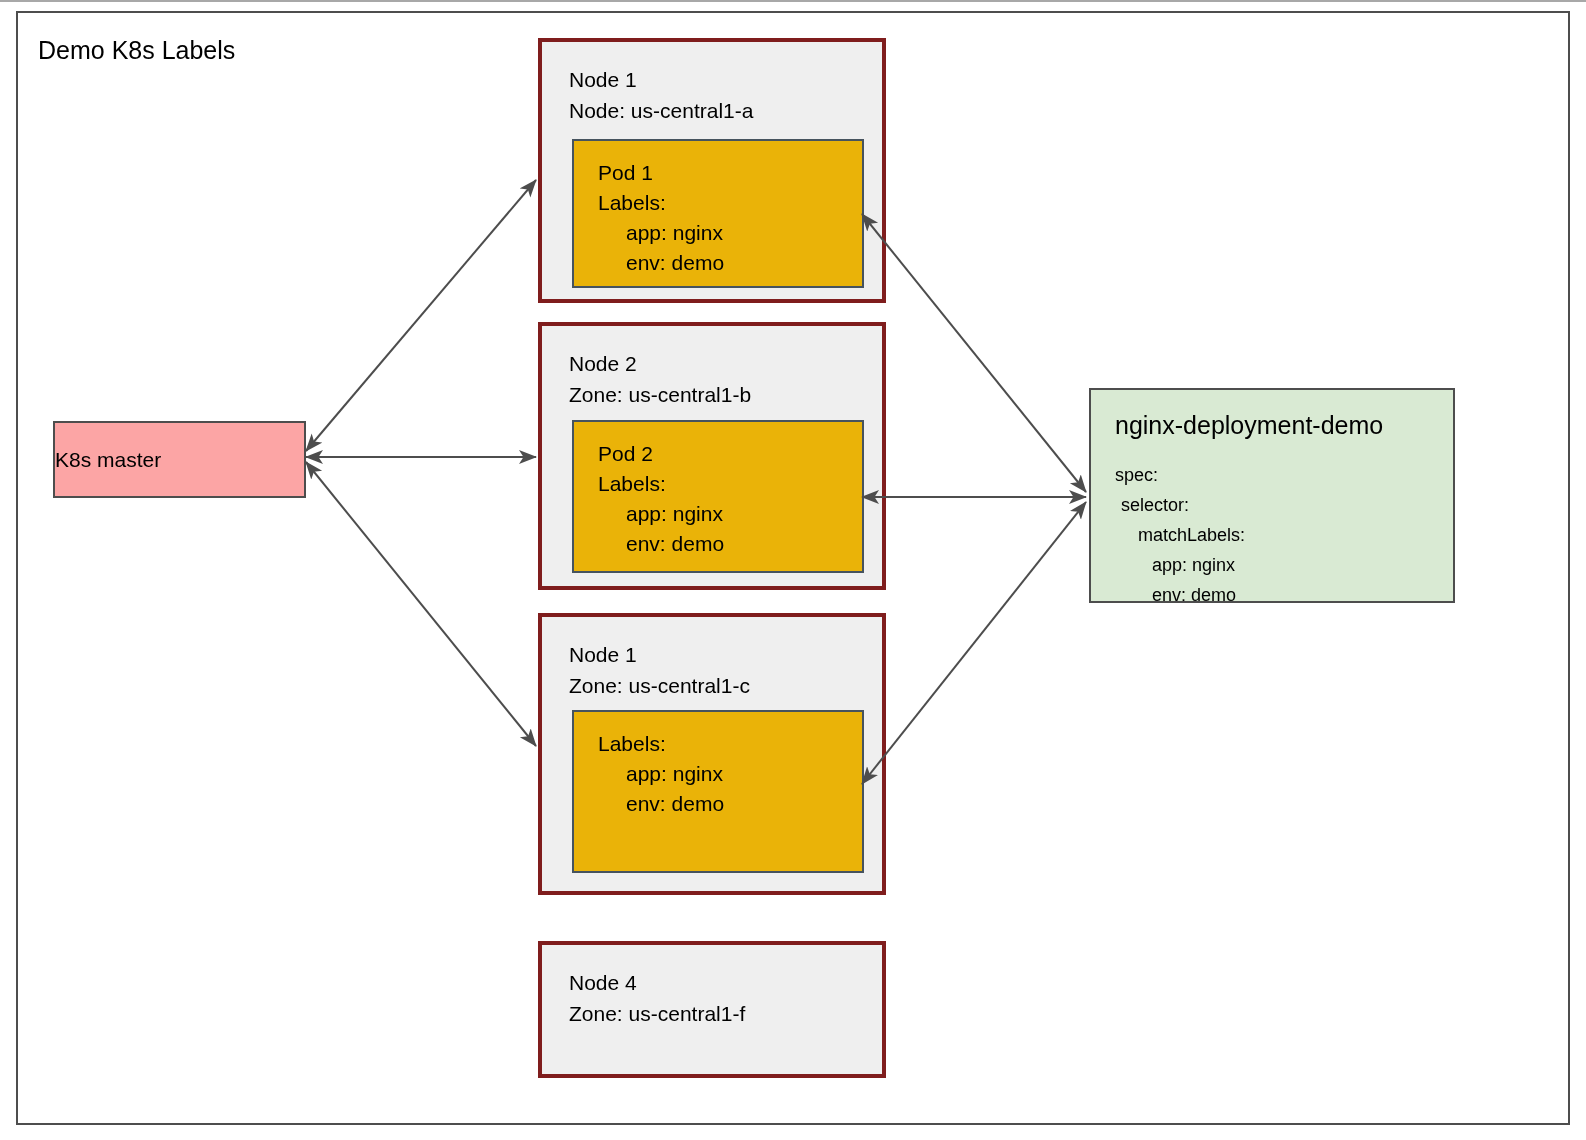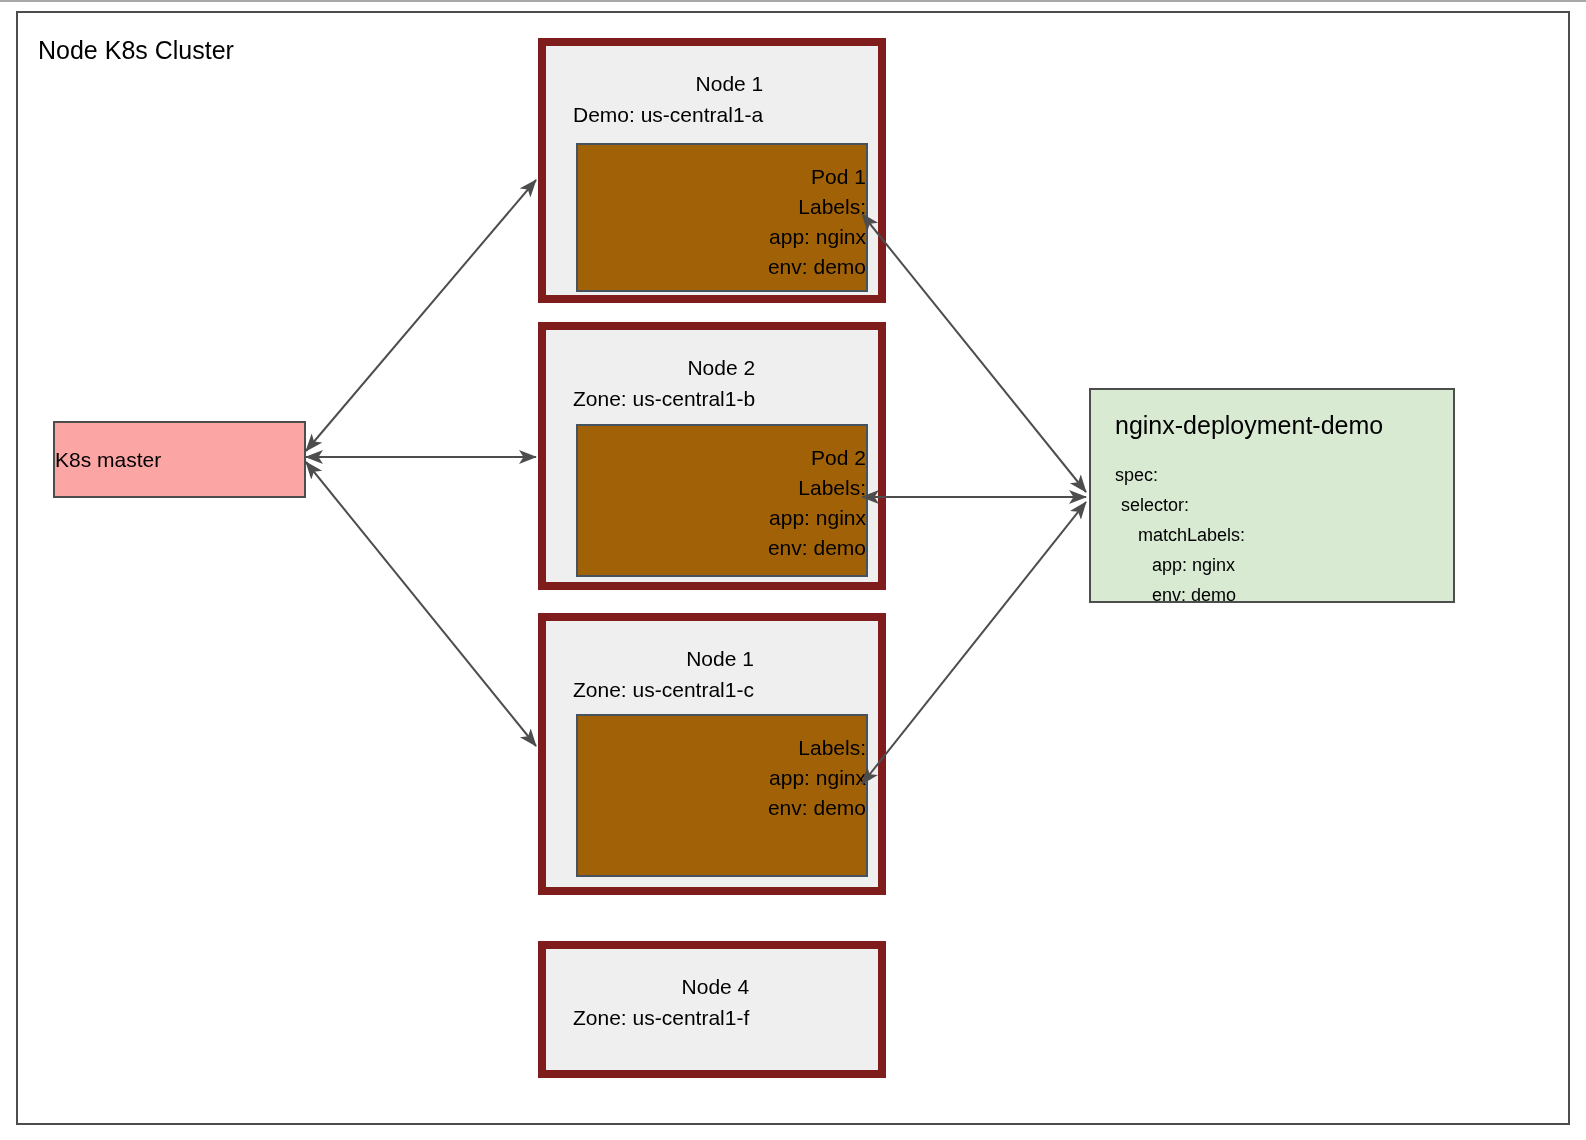--- a/index.html
+++ b/index.html
@@ -48,41 +48,40 @@
     align-items: center;
     justify-content: flex-start;
     font-size: 21px;
   }
 
   .node {
     position: absolute;
     left: 538px;
     width: 348px;
     background: #efefef;
-    border: 8px solid #7f1d1d;
-    text-align: right;
+    border: 4px solid #7f1d1d;
   }
   .node-1 { top: 38px;  height: 265px; }
   .node-2 { top: 322px; height: 268px; }
   .node-3 { top: 613px; height: 282px; }
   .node-4 { top: 941px; height: 137px; }
 
   .node-text {
     position: absolute;
     left: 27px; top: 22px;
     font-size: 21px;
     line-height: 31px;
     white-space: nowrap;
   }
 
   .pod {
     position: absolute;
     left: 30px;
     width: 292px;
-    background: #a16207;
+    background: #eab308;
     border: 2px solid #46535e;
     padding: 17px 0 0 24px;
     font-size: 21px;
     line-height: 30px;
     white-space: nowrap;
   }
   .pod-1 { top: 97px; height: 149px; }
   .pod-2 { top: 94px; height: 153px; }
   .pod-3 { top: 93px; height: 163px; }
 
@@ -124,30 +123,30 @@
 </style>
 </head>
 <body>
 
 <div class="stage">
 
   <div class="top-strip"></div>
 
   <div class="cluster"></div>
 
-  <div class="cluster-title">Node K8s Cluster</div>
+  <div class="cluster-title">Demo K8s Labels</div>
 
   <div class="master">
     <span>K8s master</span>
   </div>
 
   <div class="node node-1">
     <div class="node-text">
       <div>Node 1</div>
-      <div>Demo: us-central1-a</div>
+      <div>Node: us-central1-a</div>
     </div>
     <div class="pod pod-1">
       <div>Pod 1</div>
       <div>Labels:</div>
       <div class="indent">app: nginx</div>
       <div class="indent">env: demo</div>
     </div>
   </div>
 
   <div class="node node-2">

